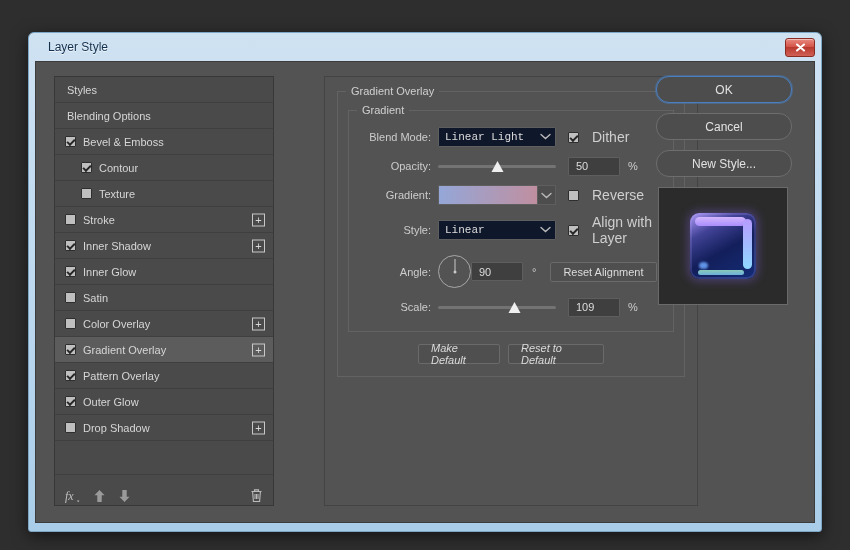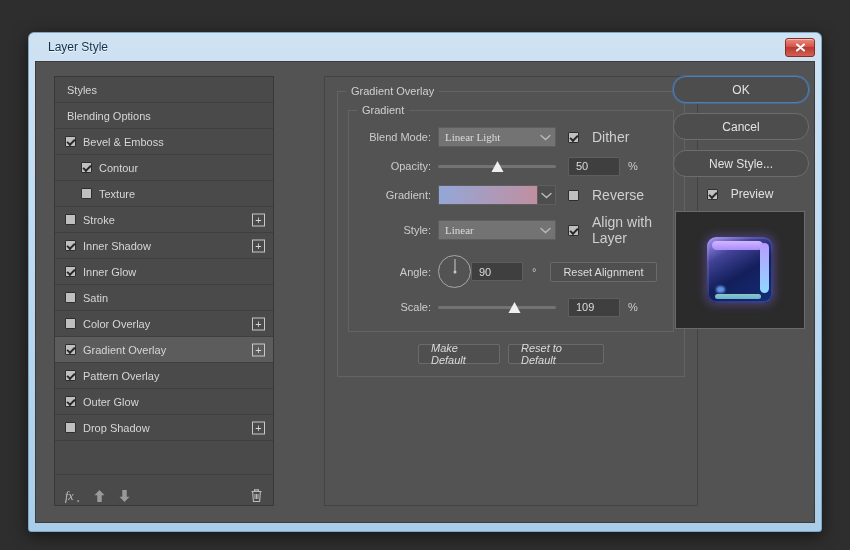--- a/index.html
+++ b/index.html
@@ -128,24 +128,24 @@
   .frow:last-child{margin-bottom:2px;}
   .flabel{
     width:72px;text-align:right;padding-right:7px;flex:none;
     color:#cccccc;font-size:11px;
   }
   .fctl{flex:none;}
   .fright{margin-left:12px;display:flex;align-items:center;}
 
   select, .fake-select{
     width:118px;height:20px;box-sizing:border-box;
-    background:#737373;
+    background:#0f172a;
     border:1px solid #5e5e5e;
     color:#dcdcdc;font-size:11px;
-    font-family:Liberation Serif, serif;
+    font-family:Liberation Mono, monospace;
     padding:0 18px 0 6px;
     position:relative;
     display:flex;align-items:center;
     cursor:pointer;
     border-radius:1px;
   }
   .fake-select .chev{
     position:absolute;right:4px;top:50%;transform:translateY(-50%);
     pointer-events:none;
   }
@@ -211,21 +211,21 @@
     font-family:"Liberation Sans", sans-serif;
   }
 
   .defaults-row{
     position:absolute;left:0;right:0;
     display:flex;justify-content:center;gap:8px;font-style:italic;
   }
 
   
   .right-panel{
-    position:absolute;right:7px;top:14px;width:134px;
+    position:absolute;right:24px;top:14px;width:134px;
   }
   .pbtn{
     width:134px;height:25px;margin-bottom:10px;
     background:#4d4d4d;border:1px solid #6d6d6d;border-radius:13px;
     color:#e2e2e2;font-size:12px;
     display:flex;align-items:center;justify-content:center;
     cursor:pointer;
     font-family:"Liberation Sans", sans-serif;
   }
   .pbtn.primary{
@@ -486,24 +486,20 @@
         </div>
 
       </div>
     </div>
 
     <div class="right-panel">
       <div class="pbtn primary">OK</div>
       <div class="pbtn">Cancel</div>
       <div class="pbtn">New Style...</div>
 
-      <div class="preview-row">
-        <span class="cb checked"></span>
-        <span class="lbl">Preview</span>
-      </div>
 
       <div class="thumb-box">
         <div class="thumb-art">
           <div class="edge-top"></div>
           <div class="edge-right"></div>
           <div class="edge-bottom"></div>
           <div class="dot"></div>
         </div>
       </div>
     </div>

